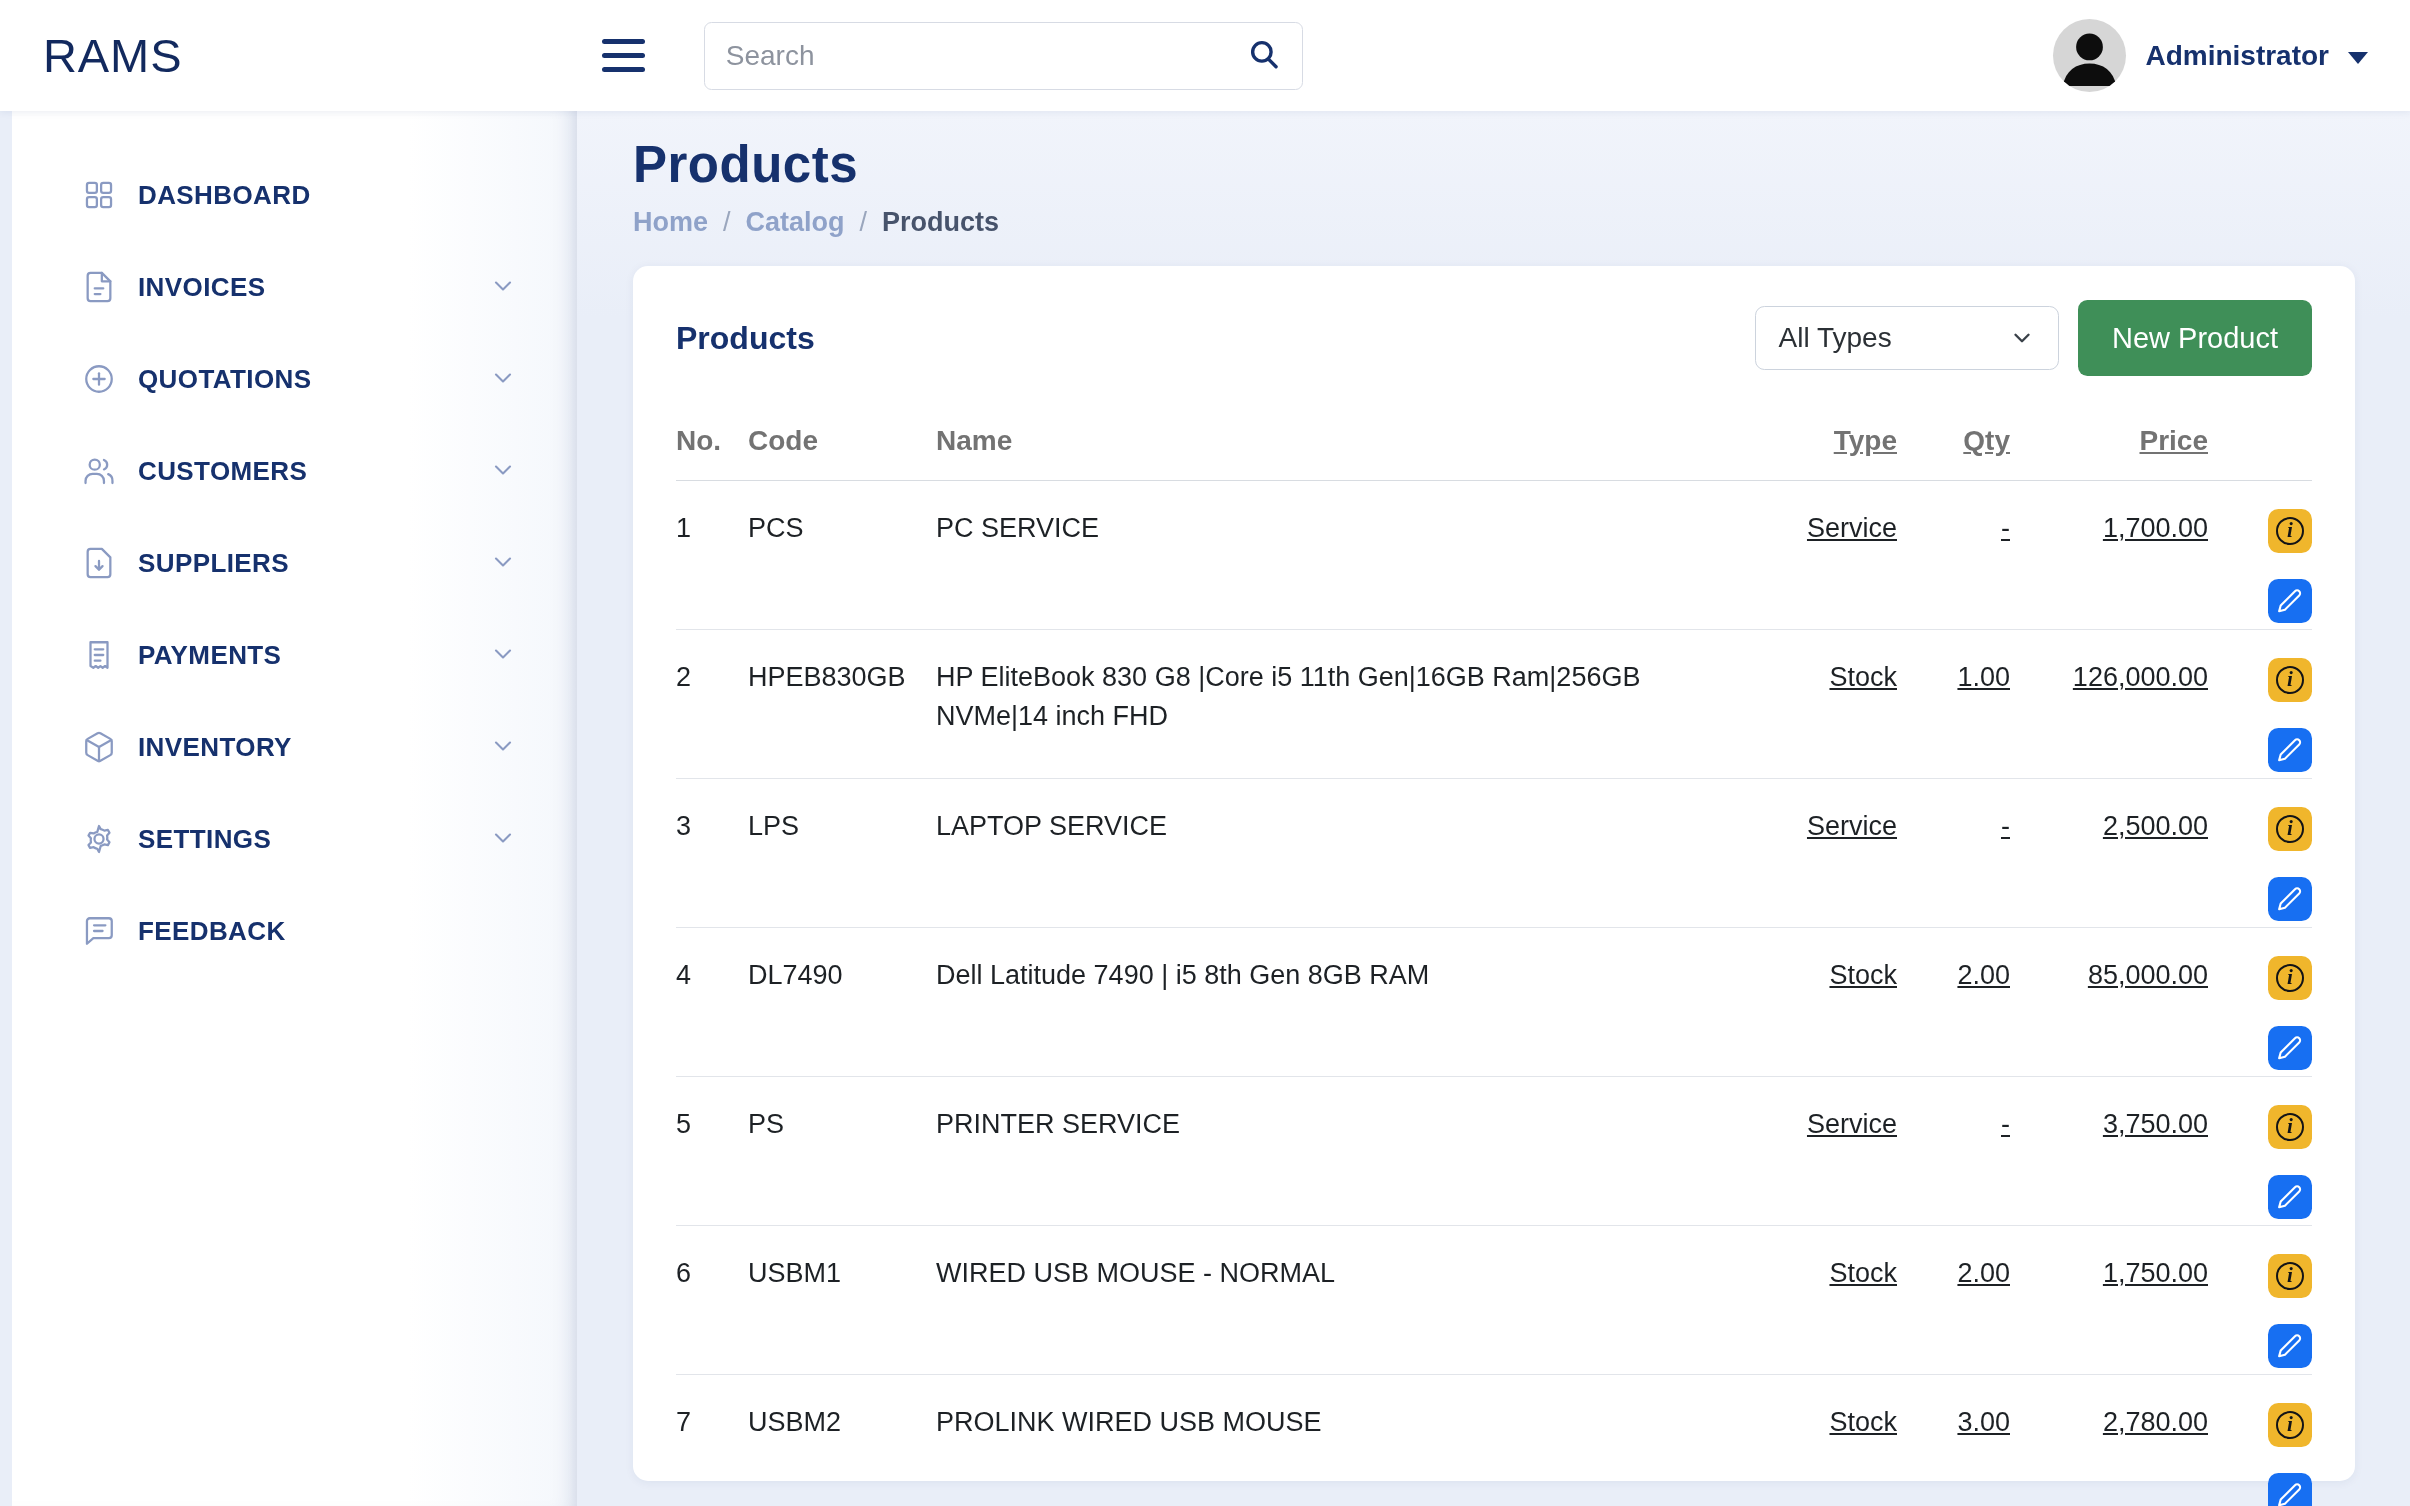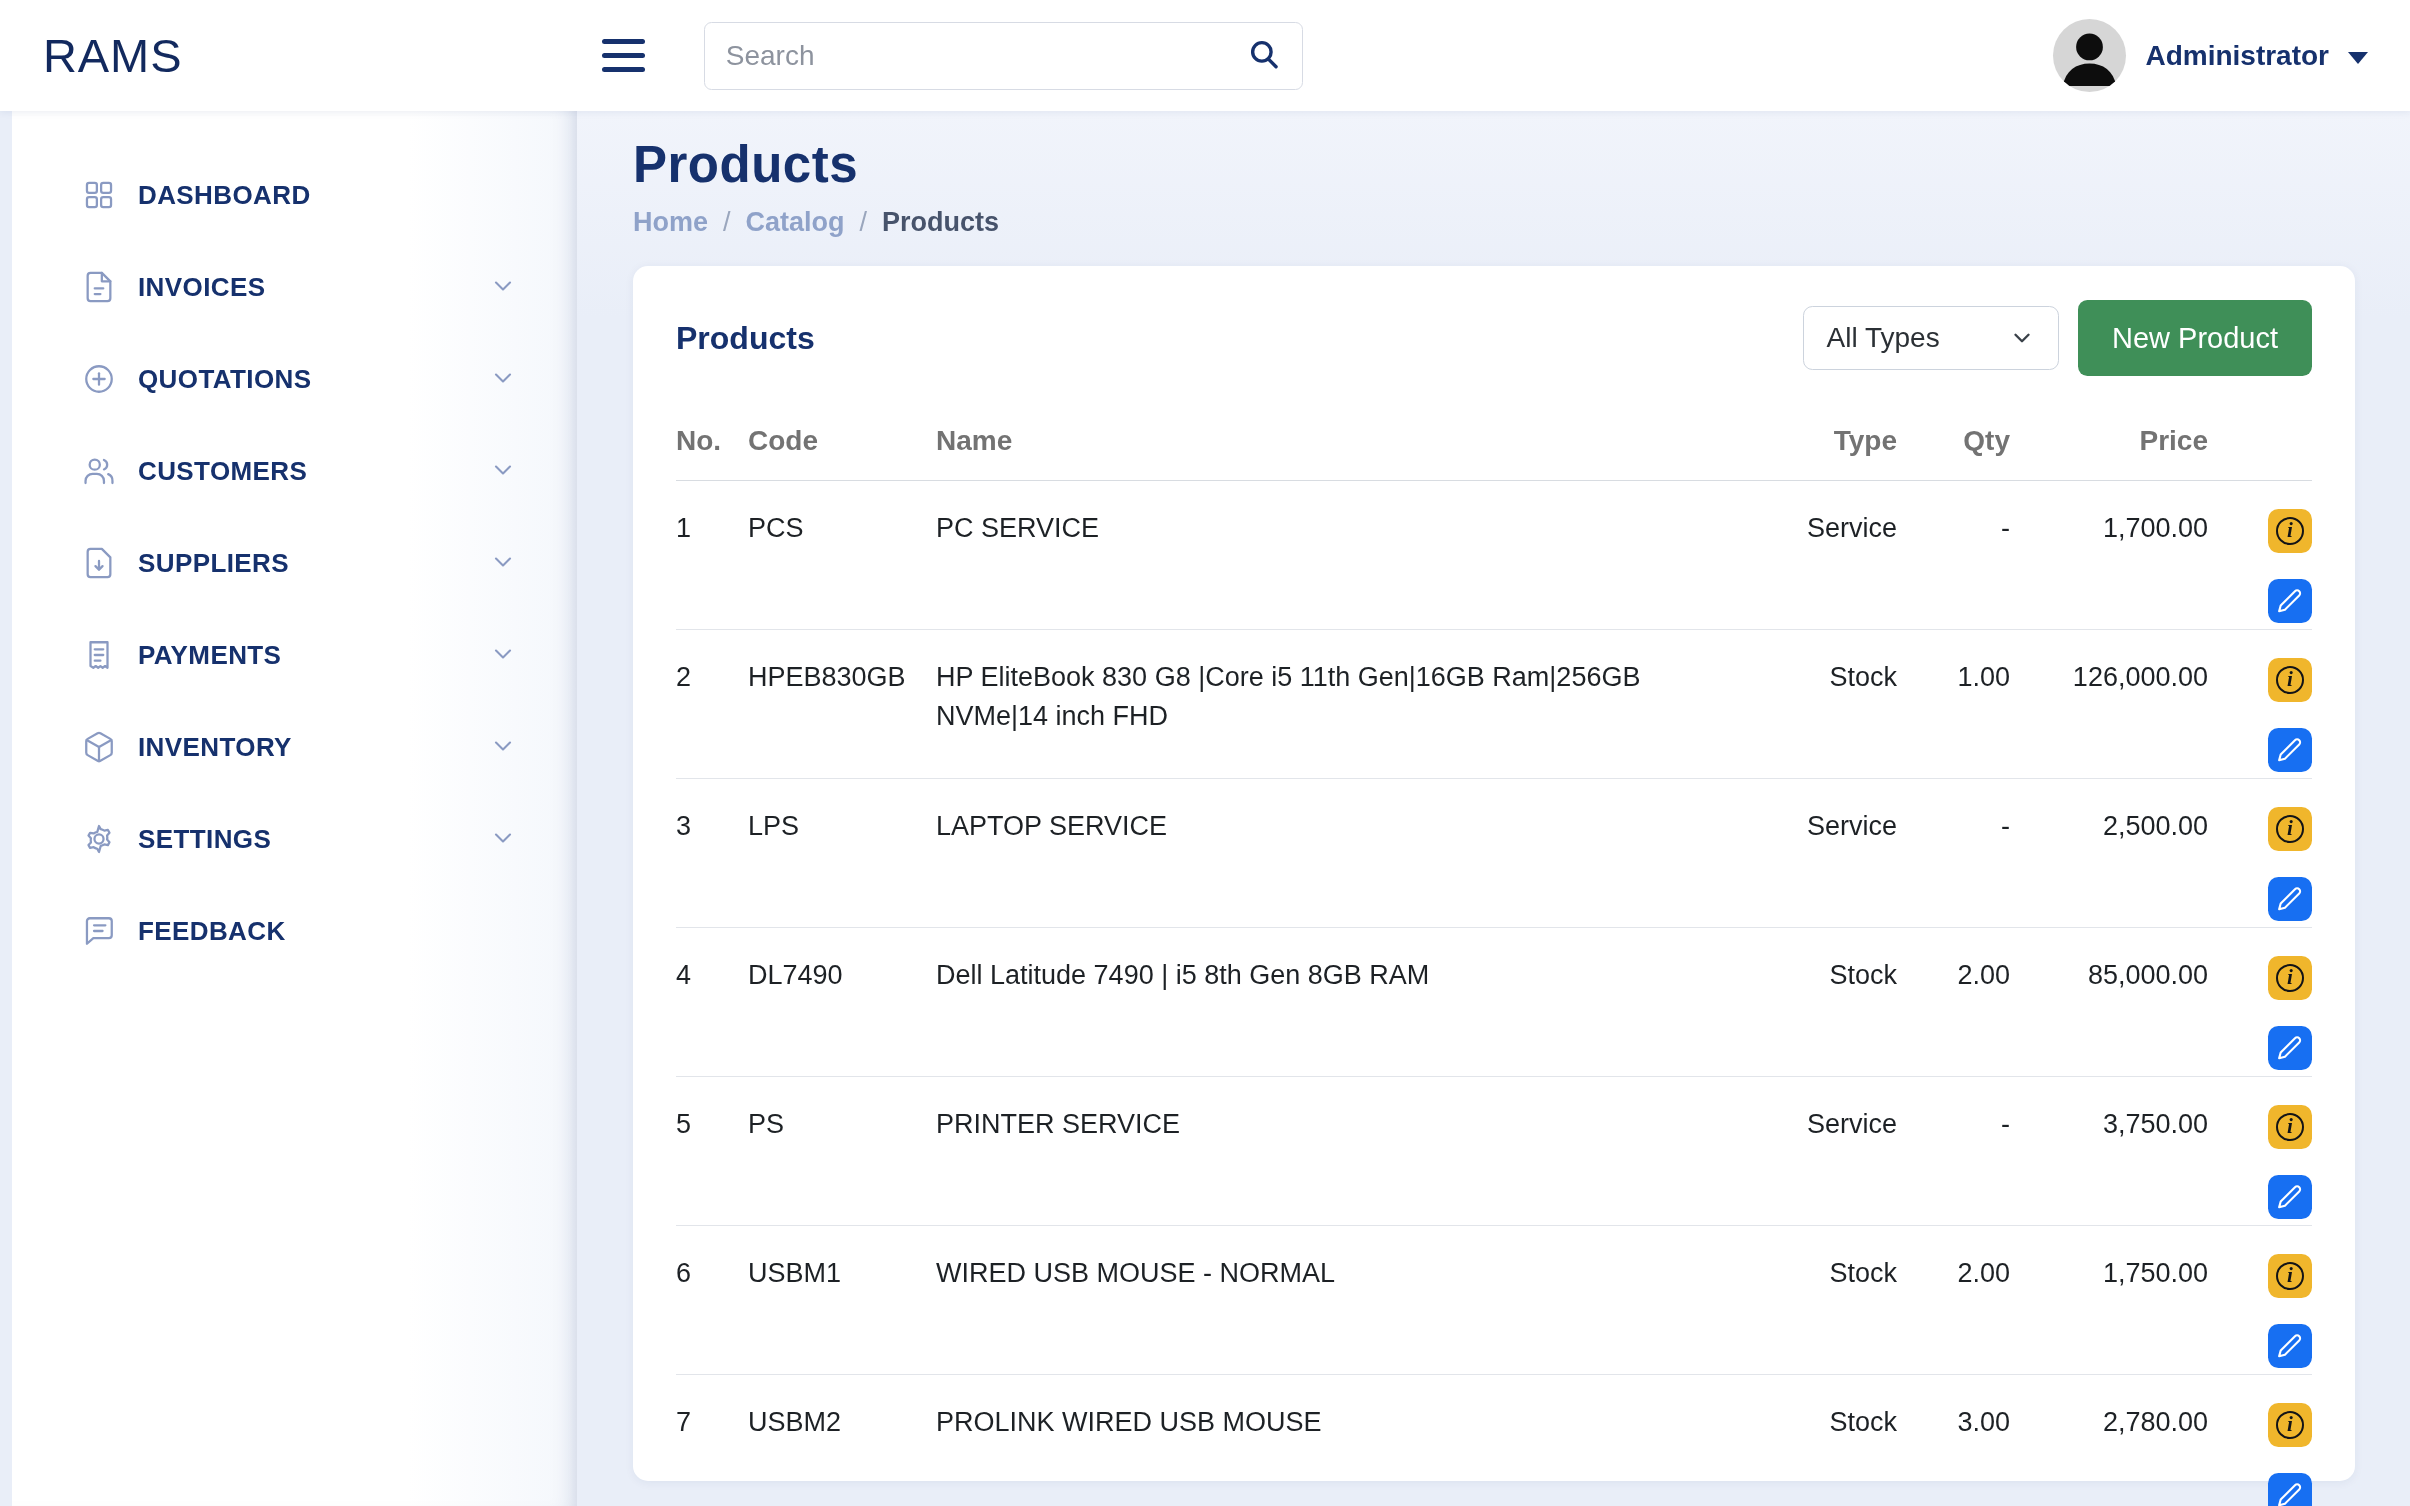--- a/index.html
+++ b/index.html
@@ -74,39 +74,39 @@
   
   .card {
     margin-top: 28px; background: #fff; border-radius: 15px;
     padding: 34px 43px 0 43px; height: 1215px;
     box-shadow: 0 1.9px 9.4px rgba(21,48,110,.06);
   }
   .card-head { display: flex; align-items: center; }
   .card-title { font-size: 32px; font-weight: 700; color: #16316d; }
   .head-actions { margin-left: auto; display: flex; gap: 19px; align-items: center; }
   .select {
-    width: 256px; height: 64px; border: 1.9px solid #ccd3dd; border-radius: 9.4px;
+    width: 304px; height: 64px; border: 1.9px solid #ccd3dd; border-radius: 9.4px;
     display: flex; align-items: center; padding: 0 22.6px; cursor: pointer; background: #fff;
   }
   .select .sel-val { font-size: 28px; color: #2b3035; }
   .select svg { margin-left: auto; width: 26px; height: 26px; stroke: #3a4149; fill: none; stroke-width: 2.2; stroke-linecap: round; stroke-linejoin: round; }
   .btn-green {
     height: 76px; padding: 0 34px; border: none; border-radius: 9.4px;
     background: #3f8f58; color: #fff; font-size: 29px; font-family: inherit; cursor: pointer;
   }
 
   
   .grid {
     display: grid;
     grid-template-columns: 72px 188px 1fr 160px 113px 198px 104px;
     align-items: start;
   }
   .thead { margin-top: 49px; padding-bottom: 22.6px; border-bottom: 1.9px solid #d8dce1; }
   .thead span { font-size: 28px; font-weight: 700; color: #737373; }
-  .t-right { text-align: right; }
+  .t-right { text-align: right; text-decoration: underline; }
   .trow { border-bottom: 0.9px solid #e2e5ea; padding-top: 28px; min-height: 149px; }
   .trow .c { font-size: 27px; color: #1d2125; line-height: 1.45; }
   .c-name { padding-right: 38px; }
   .c-actions { display: flex; flex-direction: column; gap: 26px; align-items: flex-end; }
   .act {
     width: 44px; height: 44px; border: none; border-radius: 10.4px; cursor: pointer;
     display: flex; align-items: center; justify-content: center; padding: 0;
   }
   .act.info { background: #f0b62c; }
   .act.edit { background: #176ff2; }

